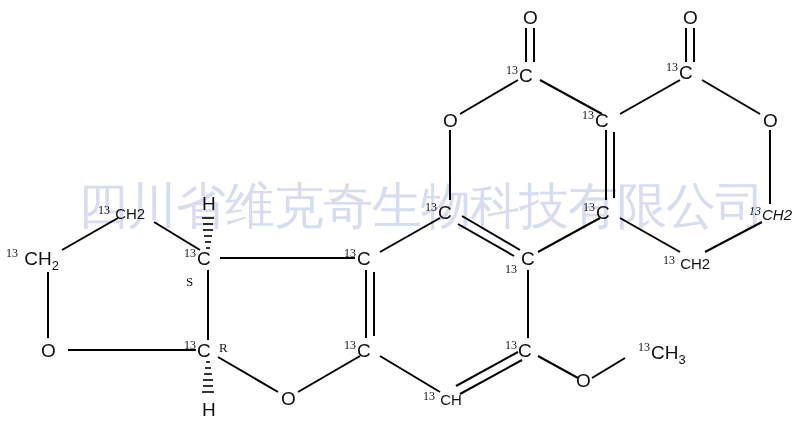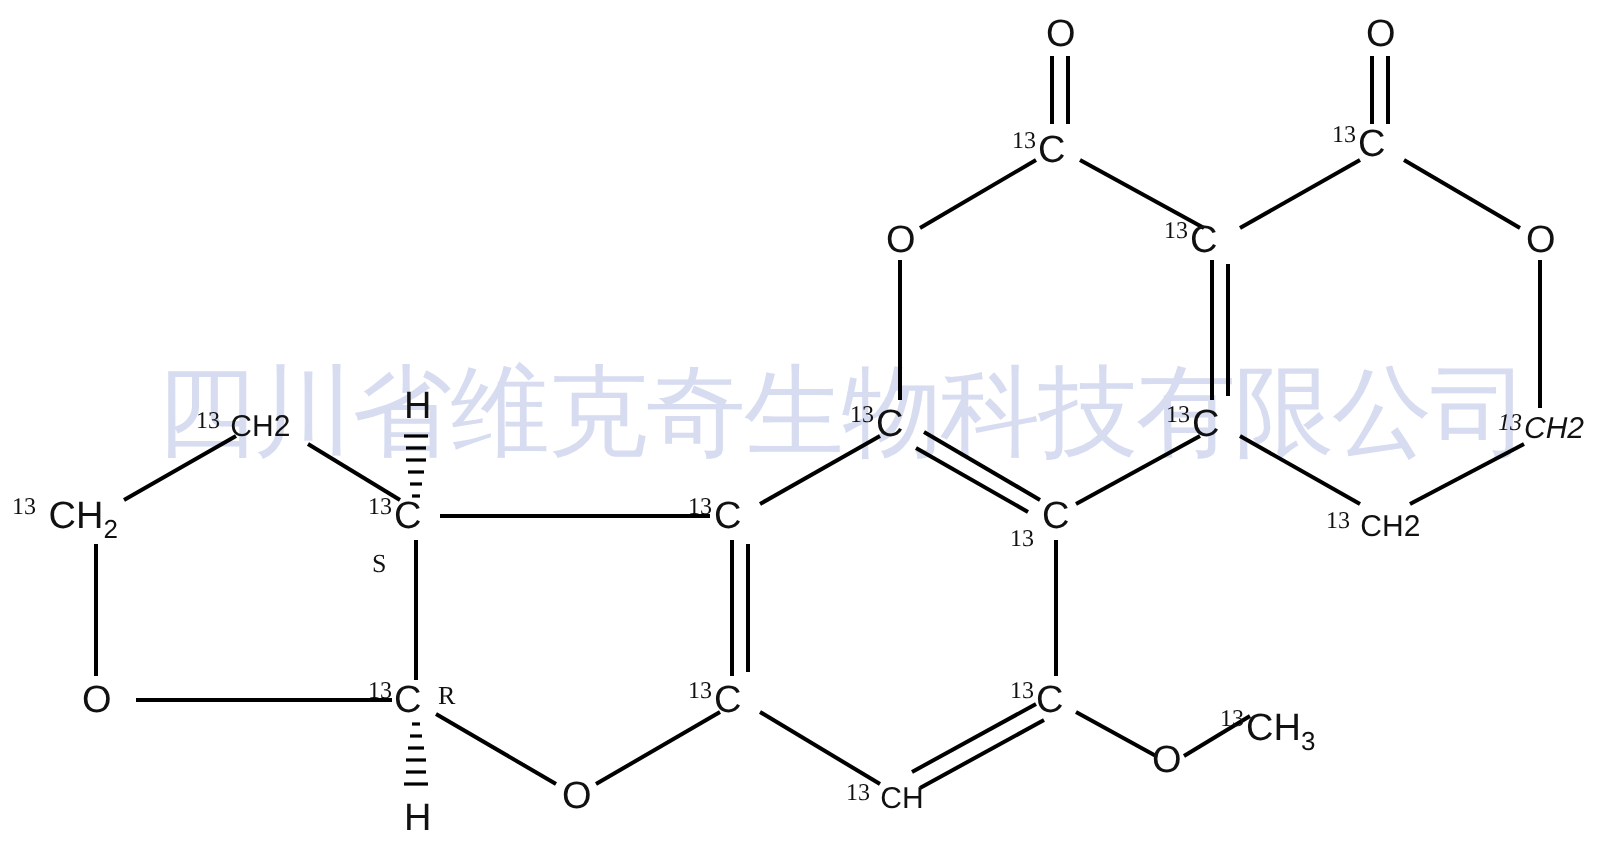--- a/index.html
+++ b/index.html
@@ -129,21 +129,21 @@
   <div class="stereo" style="left:505px;top:262px;font-size:12px;">13</div>
 
   <div class="lbl" style="left:663px;top:256px;font-size:15px;"><span class="iso">13</span> <span>CH2</span></div>
 
   <div class="lbl" style="left:344px;top:341px;"><span class="iso">13</span><span>C</span></div>
   <div class="lbl" style="left:505px;top:341px;"><span class="iso">13</span><span>C</span></div>
 
   <div class="lbl" style="left:423px;top:392px;font-size:15px;"><span class="iso">13</span> <span>CH</span></div>
 
   <div class="lbl" style="left:576px;top:371px;">O</div>
-  <div class="lbl" style="left:610px;top:343px;margin-top:12px;"><span class="iso">13</span><span>CH</span><span class="sub">3</span></div>
+  <div class="lbl" style="left:638px;top:343px;"><span class="iso">13</span><span>CH</span><span class="sub">3</span></div>
 
   <div class="lbl" style="left:281px;top:389px;">O</div>
 
   <div class="lbl" style="left:184px;top:341px;"><span class="iso">13</span><span>C</span></div>
   <div class="stereo" style="left:219px;top:340px;">R</div>
   <div class="lbl" style="left:202px;top:400px;">H</div>
 
   <div class="lbl" style="left:184px;top:249px;"><span class="iso">13</span><span>C</span></div>
   <div class="stereo" style="left:186px;top:274px;">S</div>
   <div class="lbl" style="left:202px;top:194px;">H</div>

